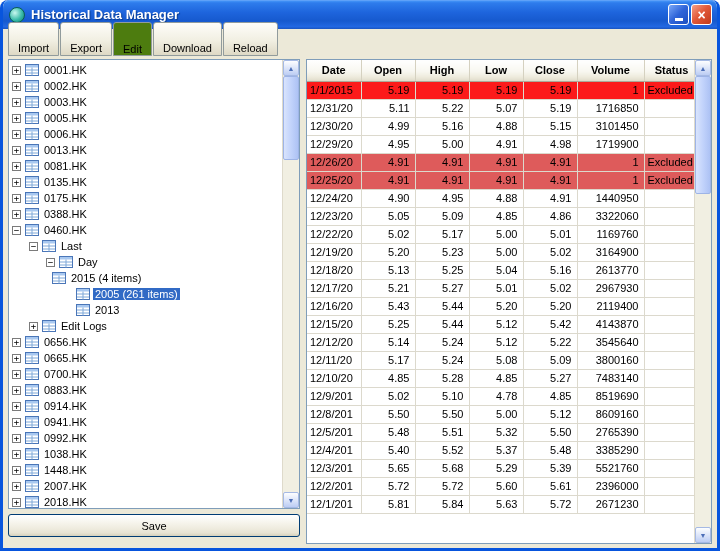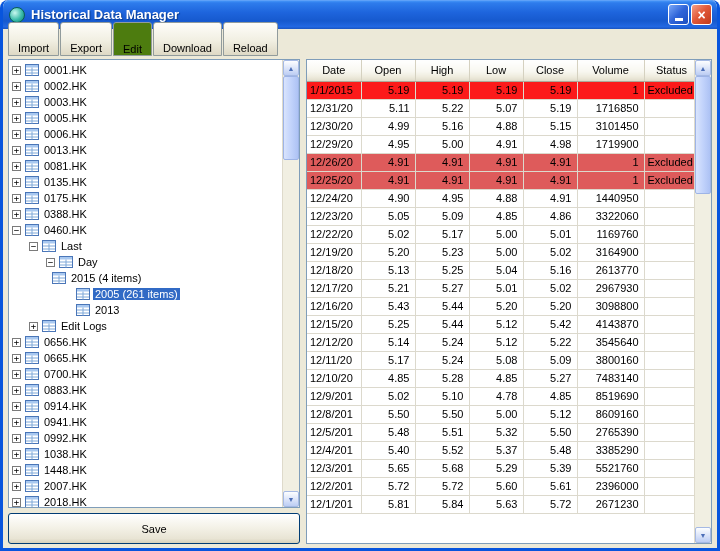--- a/index.html
+++ b/index.html
@@ -39,29 +39,29 @@
   .tree-wrap { height:450px; border:1px solid #7F9DB9; background:#fff; display:flex; overflow:hidden; }
   .tree { flex:1; overflow:hidden; padding-top:2px; }
   .tree-row { height:16px; display:flex; align-items:center; white-space:nowrap; cursor:default; }
   .expander { width:9px; height:9px; border:1px solid #7B7B7B; background:#fff; color:#000;
     font-size:9px; line-height:7px; display:inline-flex; align-items:center; justify-content:center;
     margin-right:4px; flex:none; font-family:"DejaVu Sans Mono",monospace; }
   .expander.spacer { border:none; background:transparent; }
   .tree-icon { width:14px; height:12px; margin-right:3px; flex:none; display:inline-flex; }
   .tree-label { padding:0 2px; }
   .tree-label.selected { background:#316AC5; color:#fff; }
-  .save-btn { margin-top:5px; height:31px; width:100%; font-size:11px; font-family:inherit;
+  .save-btn { margin-top:5px; height:23px; width:100%; font-size:11px; font-family:inherit;
     border:1px solid #003C74; border-radius:3px;
     background:linear-gradient(180deg,#FFFFFF,#F4F2E8 45%,#E8E4D4 85%,#D6D1BC); cursor:default; }
 
   .right-col { flex:1; margin-left:6px; display:flex; overflow:hidden; }
   .grid-wrap { flex:1; border:1px solid #7F9DB9; background:#fff; display:flex; overflow:hidden; }
   .grid-scroll-area { flex:1; overflow:hidden; }
   table { border-collapse:collapse; table-layout:fixed; width:392px; font-size:11px; }
-  th { height:21px; font-weight:normal; text-align:center; padding:0;
+  th { height:21px; font-weight:bold; text-align:center; padding:0;
     background:linear-gradient(180deg,#FFFFFF,#F8F7F0 55%,#EEEBDD 80%,#E0DCCA);
     border-right:1px solid #D5D1C0; border-bottom:1px solid #ACA899; cursor:default; }
   td { height:18px; border-right:1px solid #DCD9CD; border-bottom:1px solid #DCD9CD;
     padding:0 3px; overflow:hidden; white-space:nowrap; }
   .c-date { text-align:left; }
   .c-num { text-align:right; padding-right:5px; }
   .c-status { text-align:left; }
   tr.row-bright td { background:#FC1A1A; }
   tr.row-muted td { background:#DE5B5B; }
 
@@ -617,21 +617,21 @@
                   <td class="c-num">5.02</td>
                   <td class="c-num">2967930</td>
                   <td class="c-status"></td>
                 </tr>
                 <tr>
                   <td class="c-date">12/16/20</td>
                   <td class="c-num">5.43</td>
                   <td class="c-num">5.44</td>
                   <td class="c-num">5.20</td>
                   <td class="c-num">5.20</td>
-                  <td class="c-num">3098800</td>
+                  <td class="c-num">2119400</td>
                   <td class="c-status"></td>
                 </tr>
                 <tr>
                   <td class="c-date">12/15/20</td>
                   <td class="c-num">5.25</td>
                   <td class="c-num">5.44</td>
                   <td class="c-num">5.12</td>
                   <td class="c-num">5.42</td>
                   <td class="c-num">4143870</td>
                   <td class="c-status"></td>

